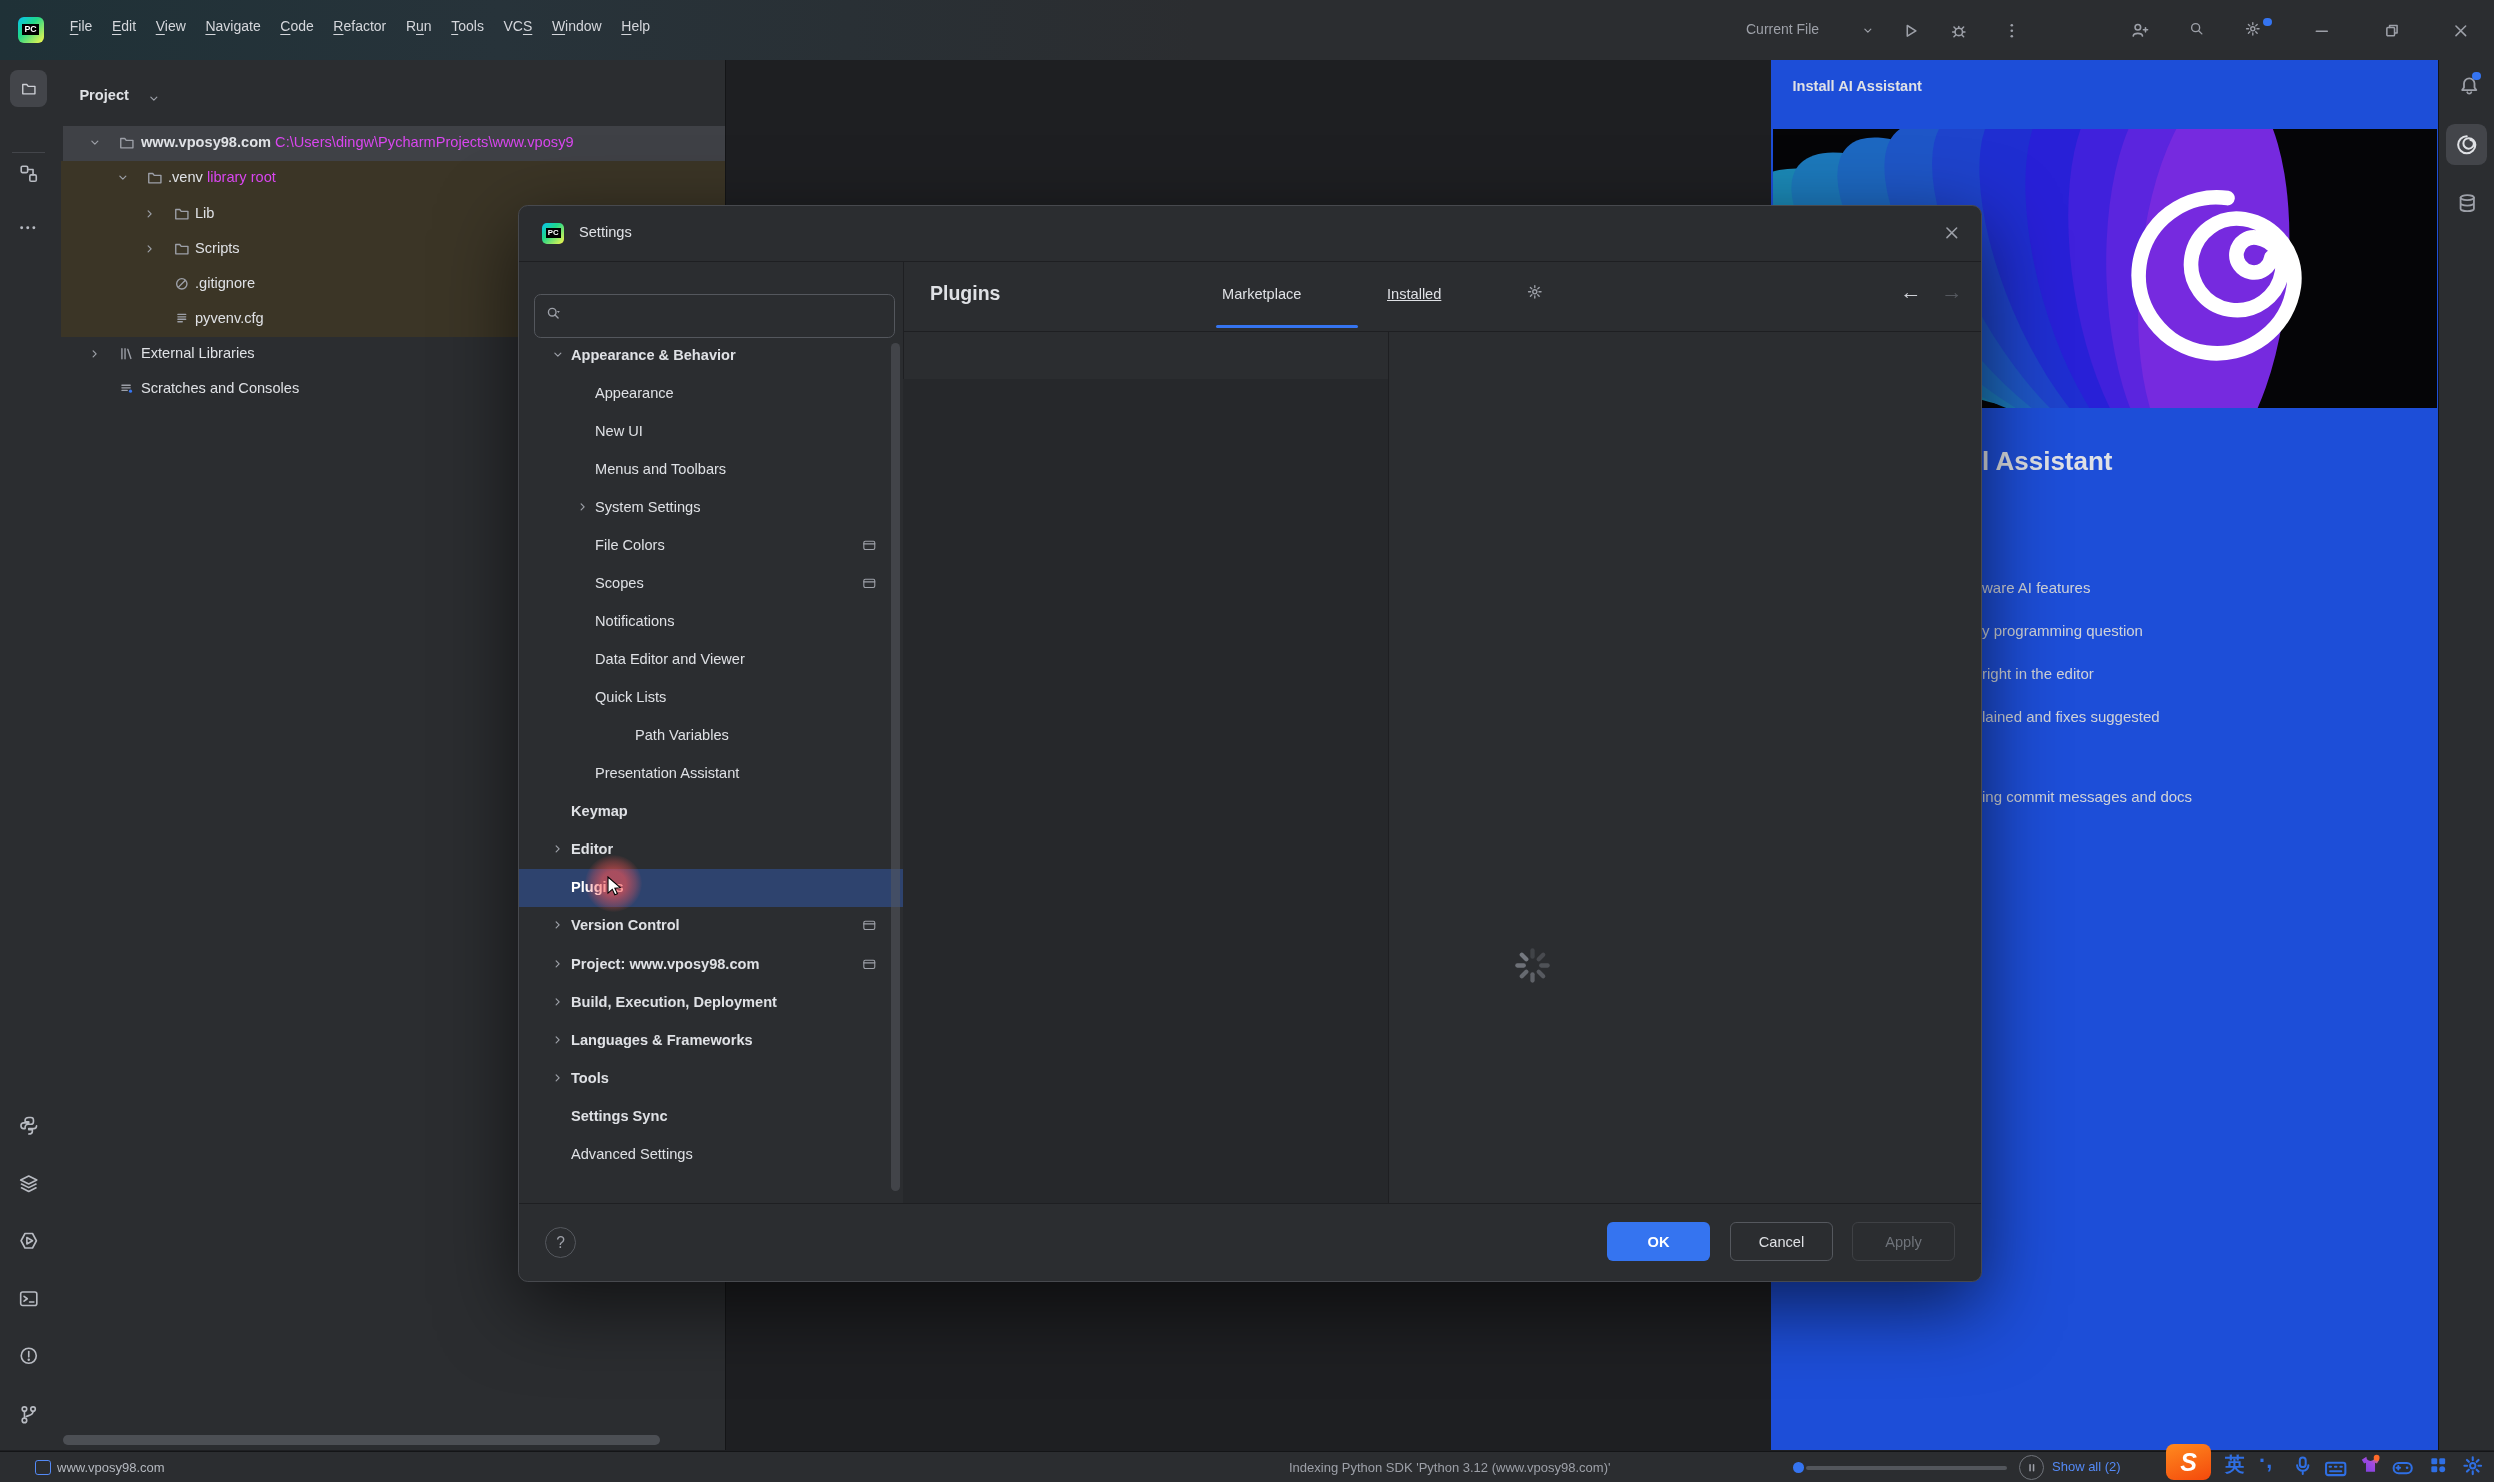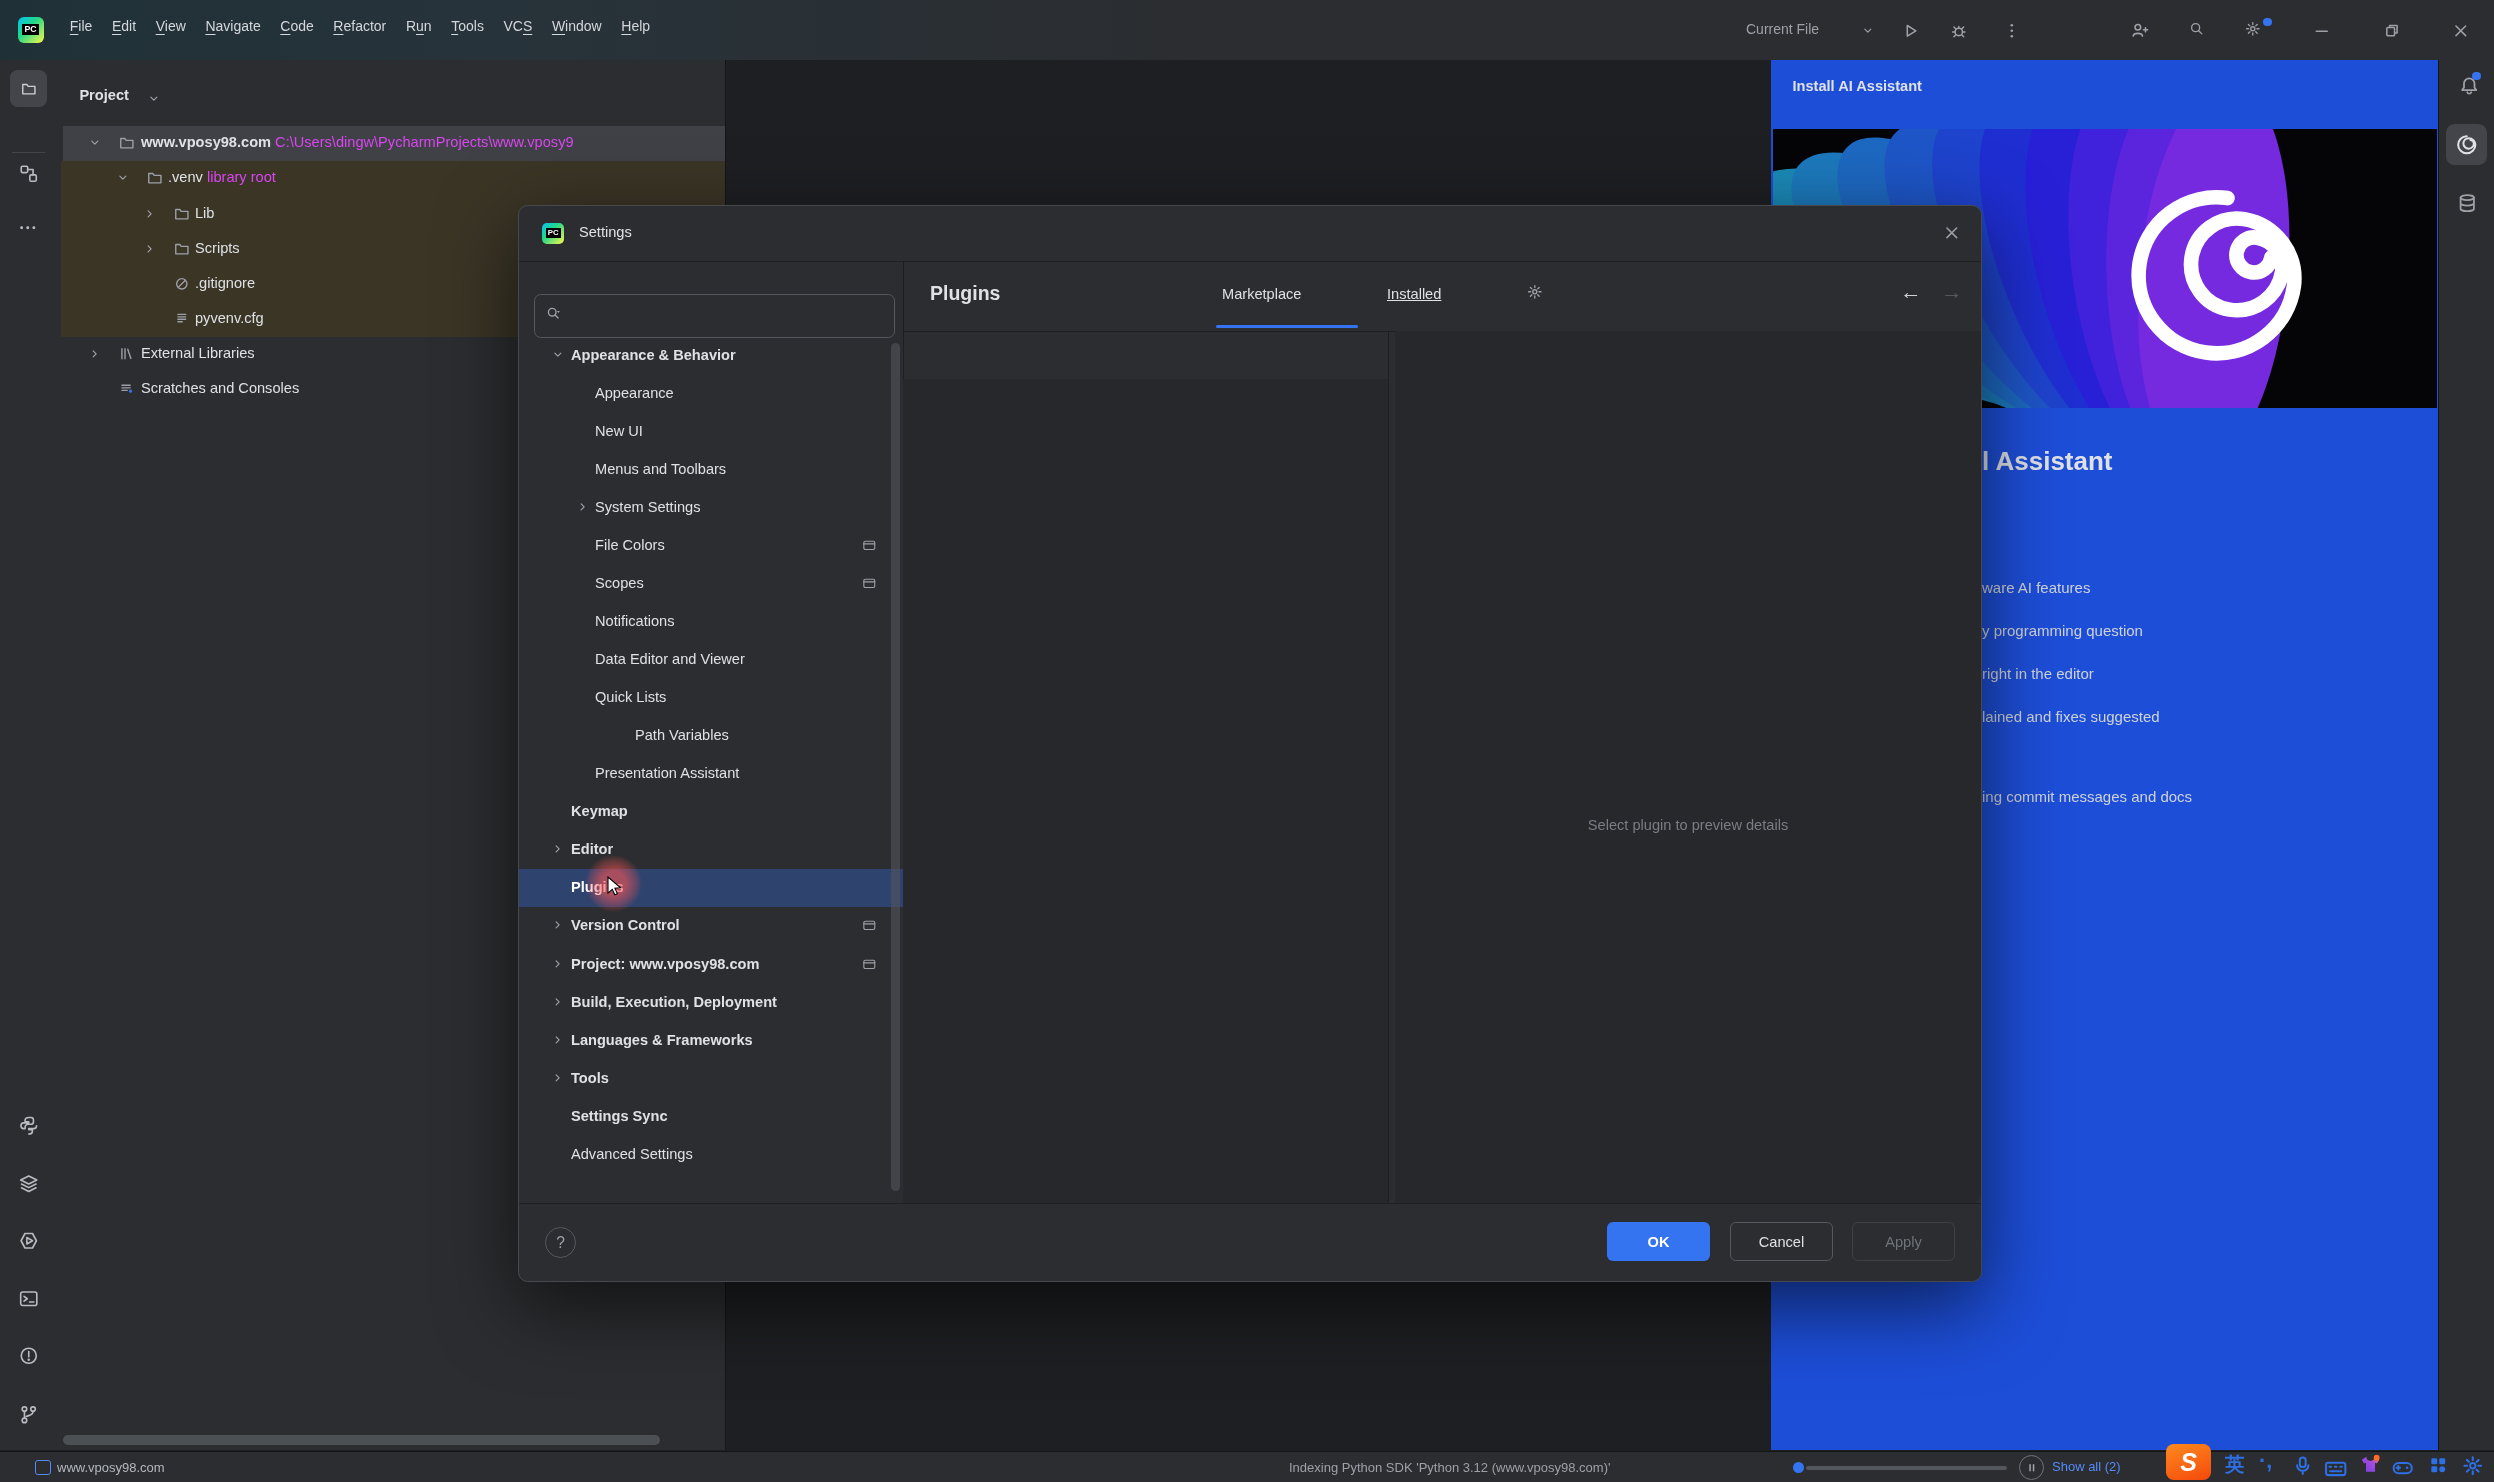--- a/index.html
+++ b/index.html
@@ -642,23 +642,20 @@
               <line x1="20" y1="4.5" x2="20" y2="11" transform="rotate(180 20 20)" stroke="#80848c" stroke-width="4.4" stroke-linecap="round" opacity="0.61"></line>
               <line x1="20" y1="4.5" x2="20" y2="11" transform="rotate(225 20 20)" stroke="#80848c" stroke-width="4.4" stroke-linecap="round" opacity="0.7"></line>
               <line x1="20" y1="4.5" x2="20" y2="11" transform="rotate(270 20 20)" stroke="#80848c" stroke-width="4.4" stroke-linecap="round" opacity="0.79"></line>
               <line x1="20" y1="4.5" x2="20" y2="11" transform="rotate(315 20 20)" stroke="#80848c" stroke-width="4.4" stroke-linecap="round" opacity="0.88"></line>
             </svg>
           </div>
       </div>
       <div id="mid-vsep"></div>
     </div>
 
-    <div id="detail-col">
-      <div id="empty-hint">Select plugin to preview details</div>
-    </div>
 
     <div id="dlg-footer-sep"></div>
     <div id="help-btn">?</div>
     <div id="ok-btn" class="dlg-btn">OK</div>
     <div id="cancel-btn" class="dlg-btn">Cancel</div>
     <div id="apply-btn" class="dlg-btn">Apply</div>
   </div>
 
   <div id="click-halo" class="abs"></div>
   <div id="cursor" class="abs">

